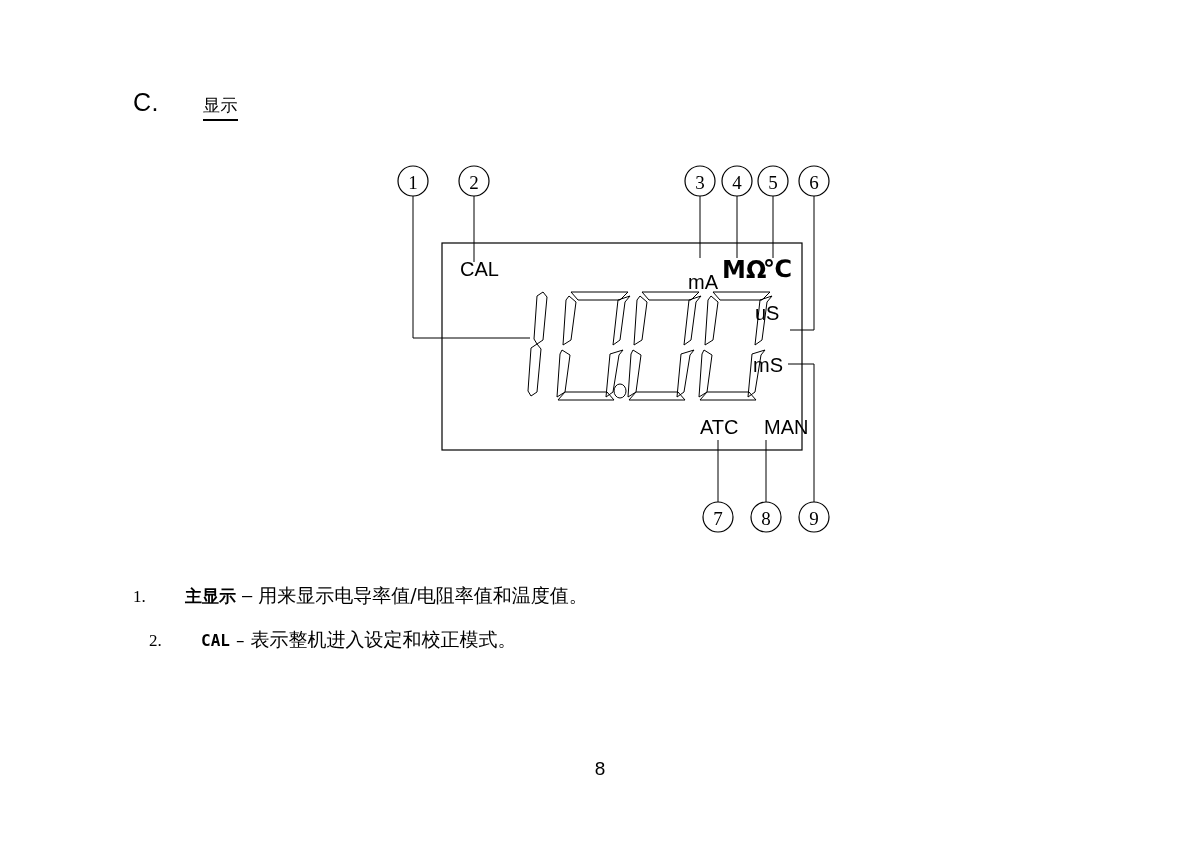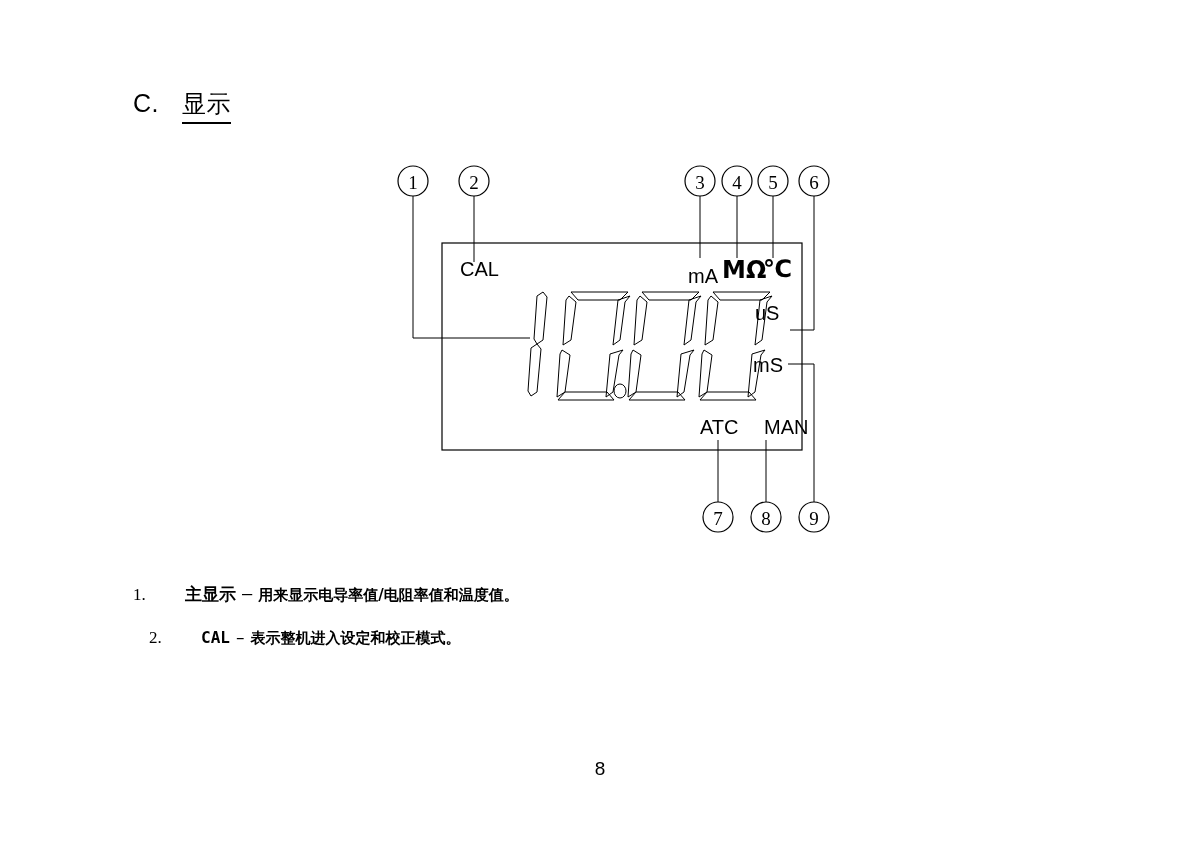--- a/index.html
+++ b/index.html
@@ -24,25 +24,25 @@
     font-family: "Liberation Sans", sans-serif;
     font-size: 25px;
     letter-spacing: 0.5px;
     white-space: nowrap;
   }
   #heading .h-letter {
     display: inline-block;
   }
   #heading .h-title {
     display: inline-block;
-    margin-left: 23px;
+    margin-left: 44px;
     border-bottom: 2px solid #000;
     padding-bottom: 2px;
     font-family: "DejaVu Sans", sans-serif;
-    font-size: 24px;
+    font-size: 17px;
   }
 
   
   #figure {
     position: absolute;
     left: 0;
     top: 0;
     width: 1200px;
     height: 560px;
   }
@@ -69,21 +69,21 @@
     color: #000;
     white-space: nowrap;
     line-height: 1;
   }
   .lcd-label.bold {
     font-weight: 700;
     font-family: "DejaVu Sans", sans-serif;
     font-size: 24px;
   }
   #lbl-cal   { left: 460px; top: 259px; }
-  #lbl-ma    { left: 688px; top: 266px; }
+  #lbl-ma    { left: 688px; top: 272px; }
   #lbl-mohm  { left: 722px; top: 258px; }
   #lbl-degc  { left: 763px; top: 257px; letter-spacing: -1px; }
   #lbl-us    { left: 755px; top: 303px; }
   #lbl-ms    { left: 753px; top: 355px; }
   #lbl-atc   { left: 700px; top: 417px; }
   #lbl-man   { left: 764px; top: 417px; }
 
   
   .list-item {
     position: absolute;
@@ -110,22 +110,21 @@
   }
   .li-dash {
     display: inline-block;
     padding: 0 6px;
   }
   .li-dash.mono {
     font-family: "DejaVu Sans Mono", monospace;
   }
   .li-desc {
     font-family: "DejaVu Sans", sans-serif;
-    font-size: 15px;
-    font-weight: bold;
+    font-size: 19px;
   }
 
   
   #page-number {
     position: absolute;
     left: 0;
     top: 758px;
     width: 1200px;
     text-align: center;
     font-family: "Liberation Sans", sans-serif;

